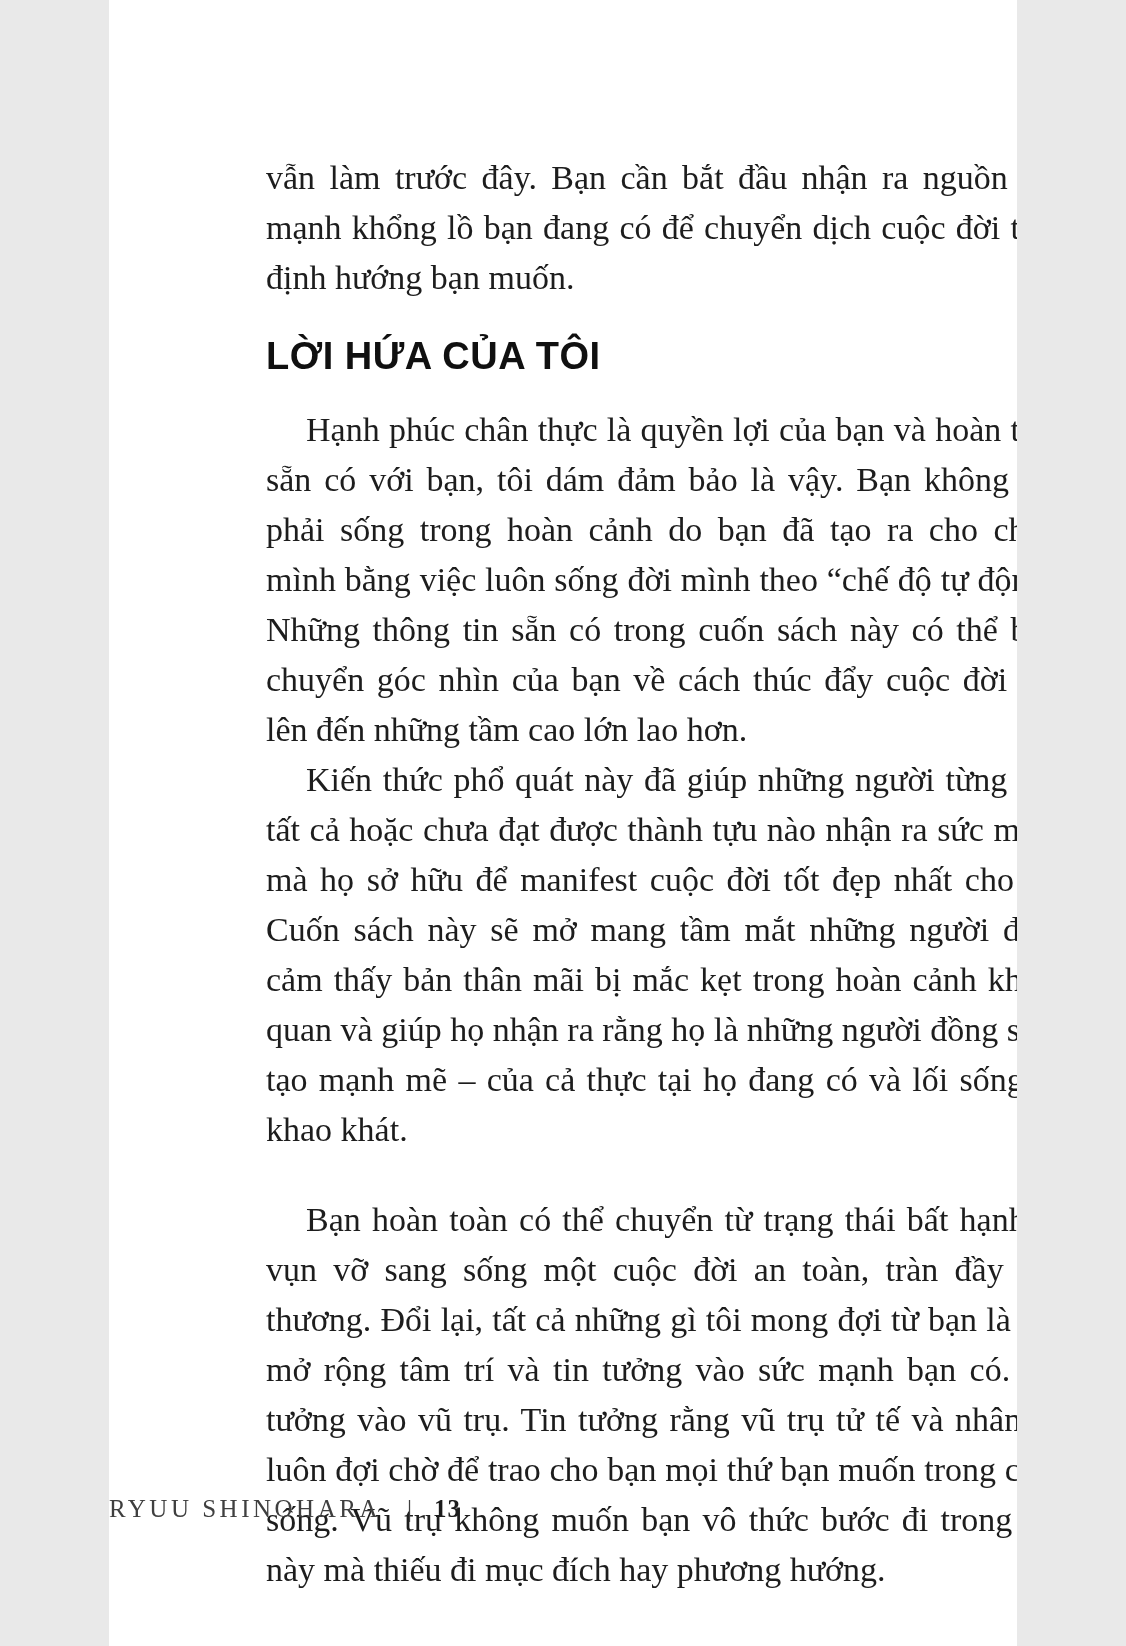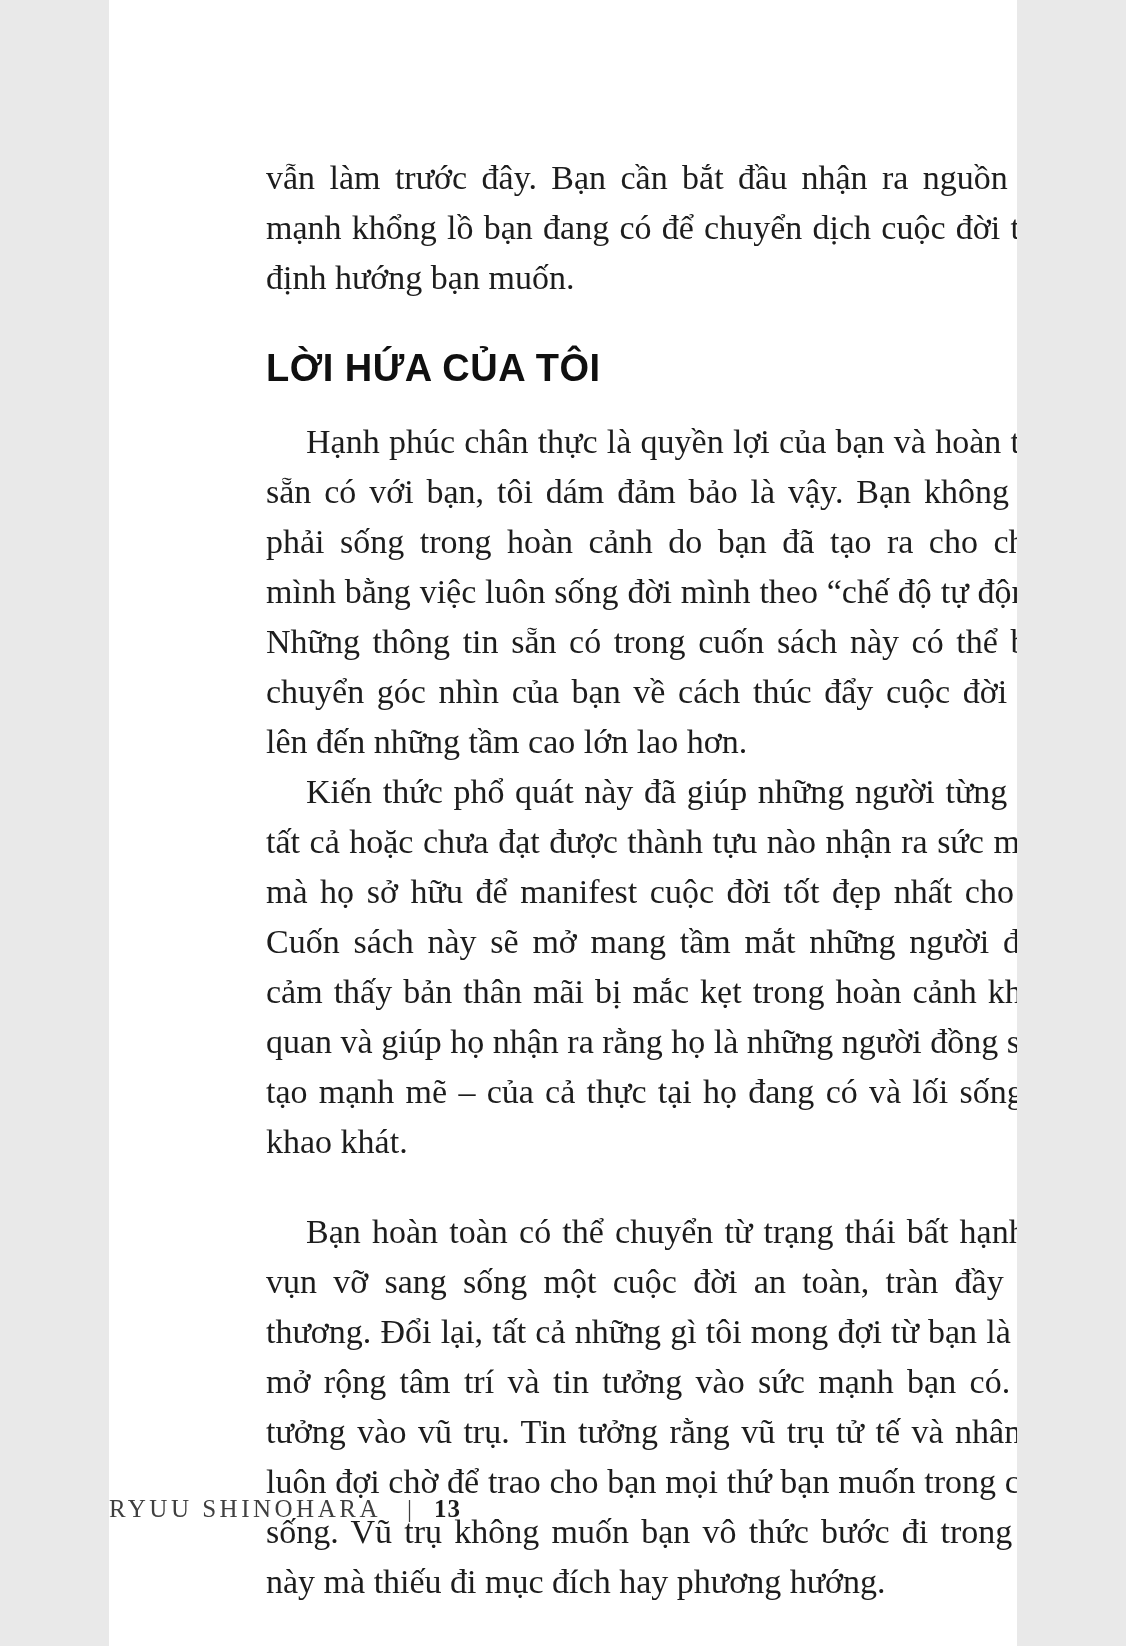--- a/index.html
+++ b/index.html
@@ -35,21 +35,21 @@
   }
   .indent { text-indent: 40px; }
   .para-continued { margin: 0; }
   .section-heading {
     font-family: "Liberation Sans", "DejaVu Sans", sans-serif;
     font-weight: 800;
     font-size: 38px;
     line-height: 46px;
     letter-spacing: 0.5px;
     color: var(--color-heading, #101010);
-    margin: 42px 0 26px 0;
+    margin: 30px 0 26px 0;
   }
   .para-2 { margin-bottom: 0; }
   .para-3 { margin-bottom: 40px; }
   .page-footer {
     position: absolute;
     left: 0;
     top: 1494px;
     width: 1126px;
     text-align: left;
     font-family: Liberation Serif, serif;

